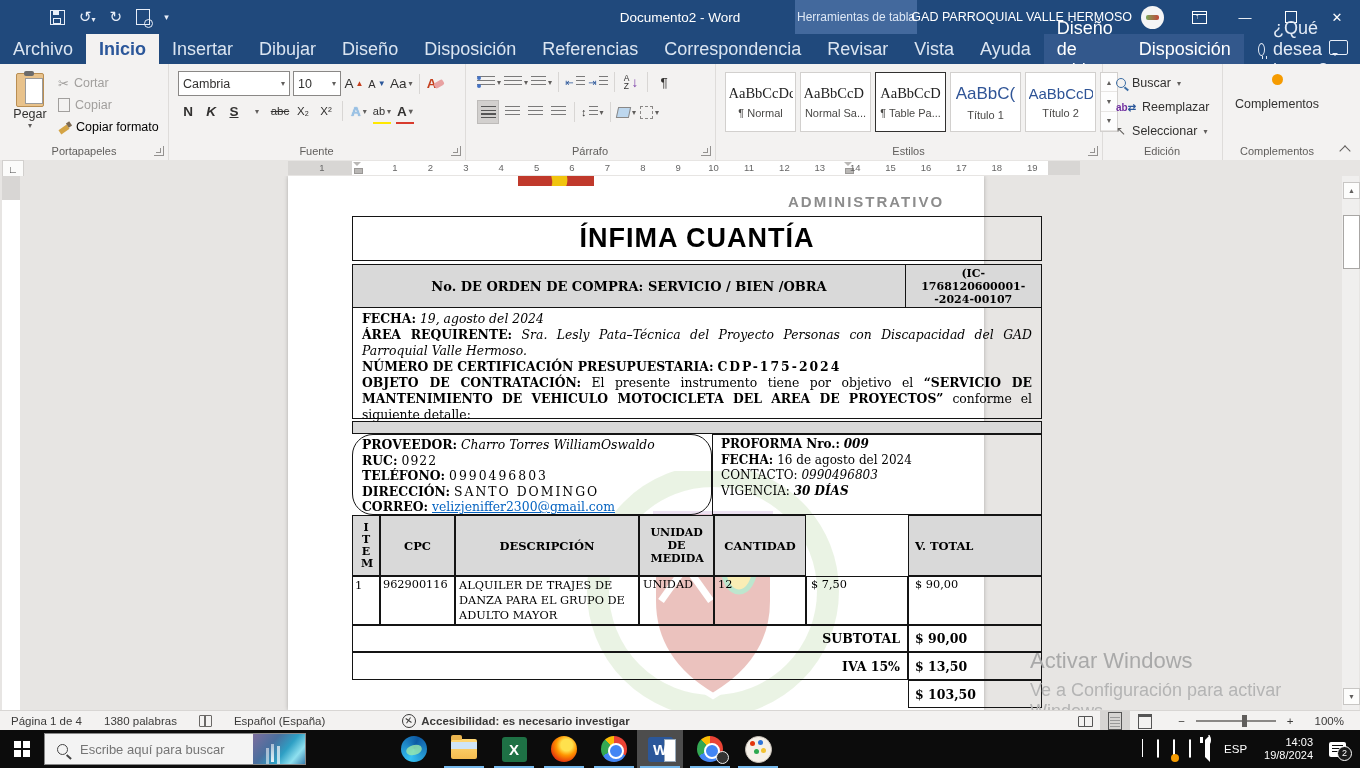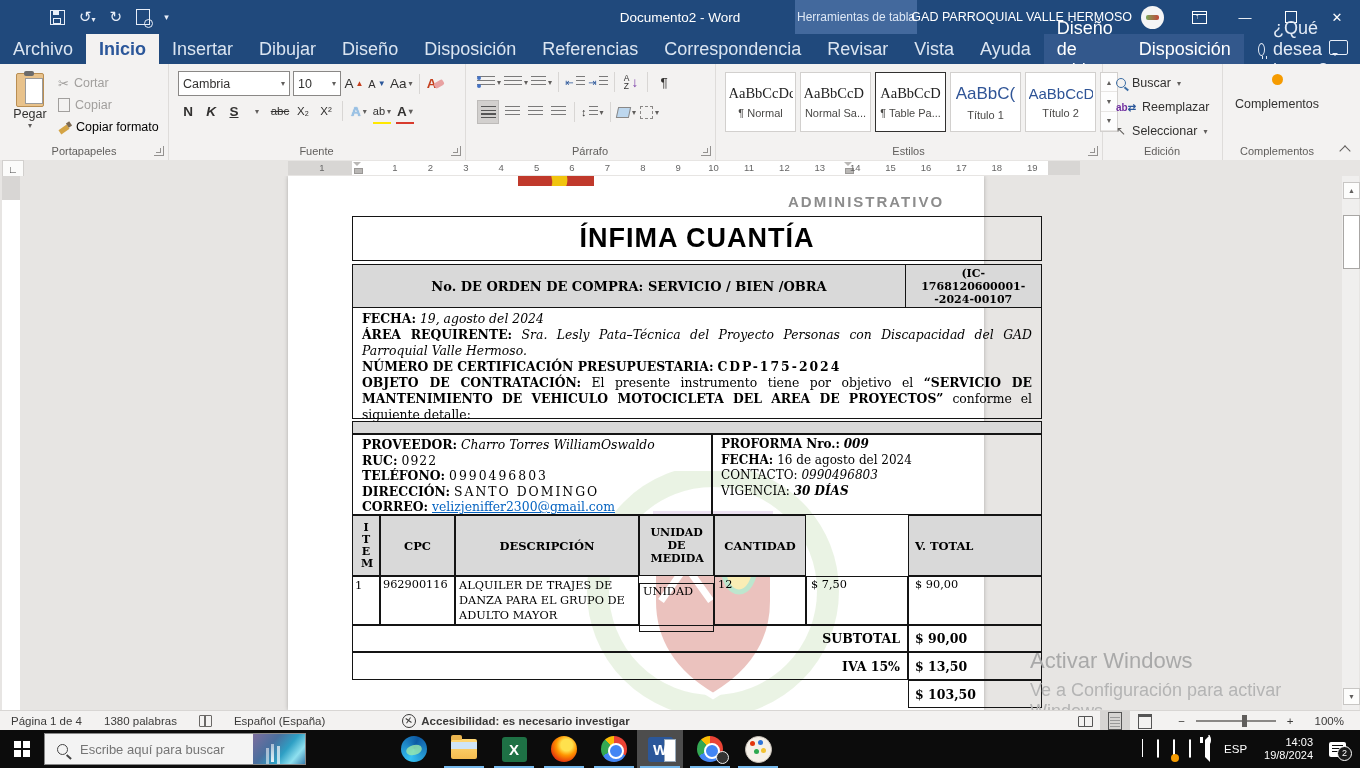--- a/index.html
+++ b/index.html
@@ -495,21 +495,21 @@
           <span class="lbl" style="letter-spacing:2px;">CDP-175-2024</span><br>
           <span class="lbl">OBJETO DE CONTRATACIÓN:</span>
           <span>El presente instrumento tiene por objetivo el</span>
           <span class="lbl">“SERVICIO DE MANTENIMIENTO DE VEHICULO MOTOCICLETA DEL AREA DE PROYECTOS”</span>
           <span>conforme el siguiente detalle:</span>
         </div>
       </div>
 
       <div class="cellb gray" style="left:64px;top:245px;width:690px;height:13px;"></div>
 
-      <div class="cellb" style="left:64px;top:258px;width:360px;height:81px;padding:2px 9px;">
+      <div class="cellb" style="left:64px;top:258px;width:360px;height:81px;padding:2px 9px;border-radius:21px;">
         <div class="docp" style="line-height:15.6px;">
           <span class="lbl">PROVEEDOR:</span>
           <span class="it">Charro Torres WilliamOswaldo</span><br>
           <span class="lbl">RUC:</span>
           <span style="letter-spacing:1px;">0922</span><br>
           <span class="lbl">TELÉFONO:</span>
           <span style="letter-spacing:2px;">0990496803</span><br>
           <span class="lbl">DIRECCIÓN:</span>
           <span style="letter-spacing:2px;">SANTO DOMINGO</span><br>
           <span class="lbl">CORREO:</span>
@@ -550,21 +550,21 @@
 
       <div class="cellb" style="left:64px;top:400px;width:28px;height:49px;font-size:11.5px;padding:1px 2px;">
         <span>1</span>
       </div>
       <div class="cellb" style="left:92px;top:400px;width:75px;height:49px;font-size:11.3px;padding:1px 2px;">
         <span>962900116</span>
       </div>
       <div class="cellb" style="left:167px;top:400px;width:184px;height:49px;font-size:11.3px;line-height:15px;padding:1px 3px;">
         <span>ALQUILER DE TRAJES DE DANZA PARA EL GRUPO DE ADULTO MAYOR</span>
       </div>
-      <div class="cellb" style="left:351px;top:400px;width:75px;height:49px;font-size:11.3px;padding:1px 3px;margin-top:7px;">
+      <div class="cellb" style="left:351px;top:400px;width:75px;height:49px;font-size:11.3px;padding:1px 3px;">
         <span>UNIDAD</span>
       </div>
       <div class="cellb" style="left:426px;top:400px;width:92px;height:49px;font-size:11.3px;padding:1px 3px;">
         <span>12</span>
       </div>
       <div class="cellb" style="left:518px;top:400px;width:102px;height:49px;font-size:11.3px;padding:1px 4px;">
         <span>$ 7,50</span>
       </div>
       <div class="cellb" style="left:620px;top:400px;width:134px;height:49px;font-size:11.3px;padding:1px 6px;">
         <span>$ 90,00</span>

